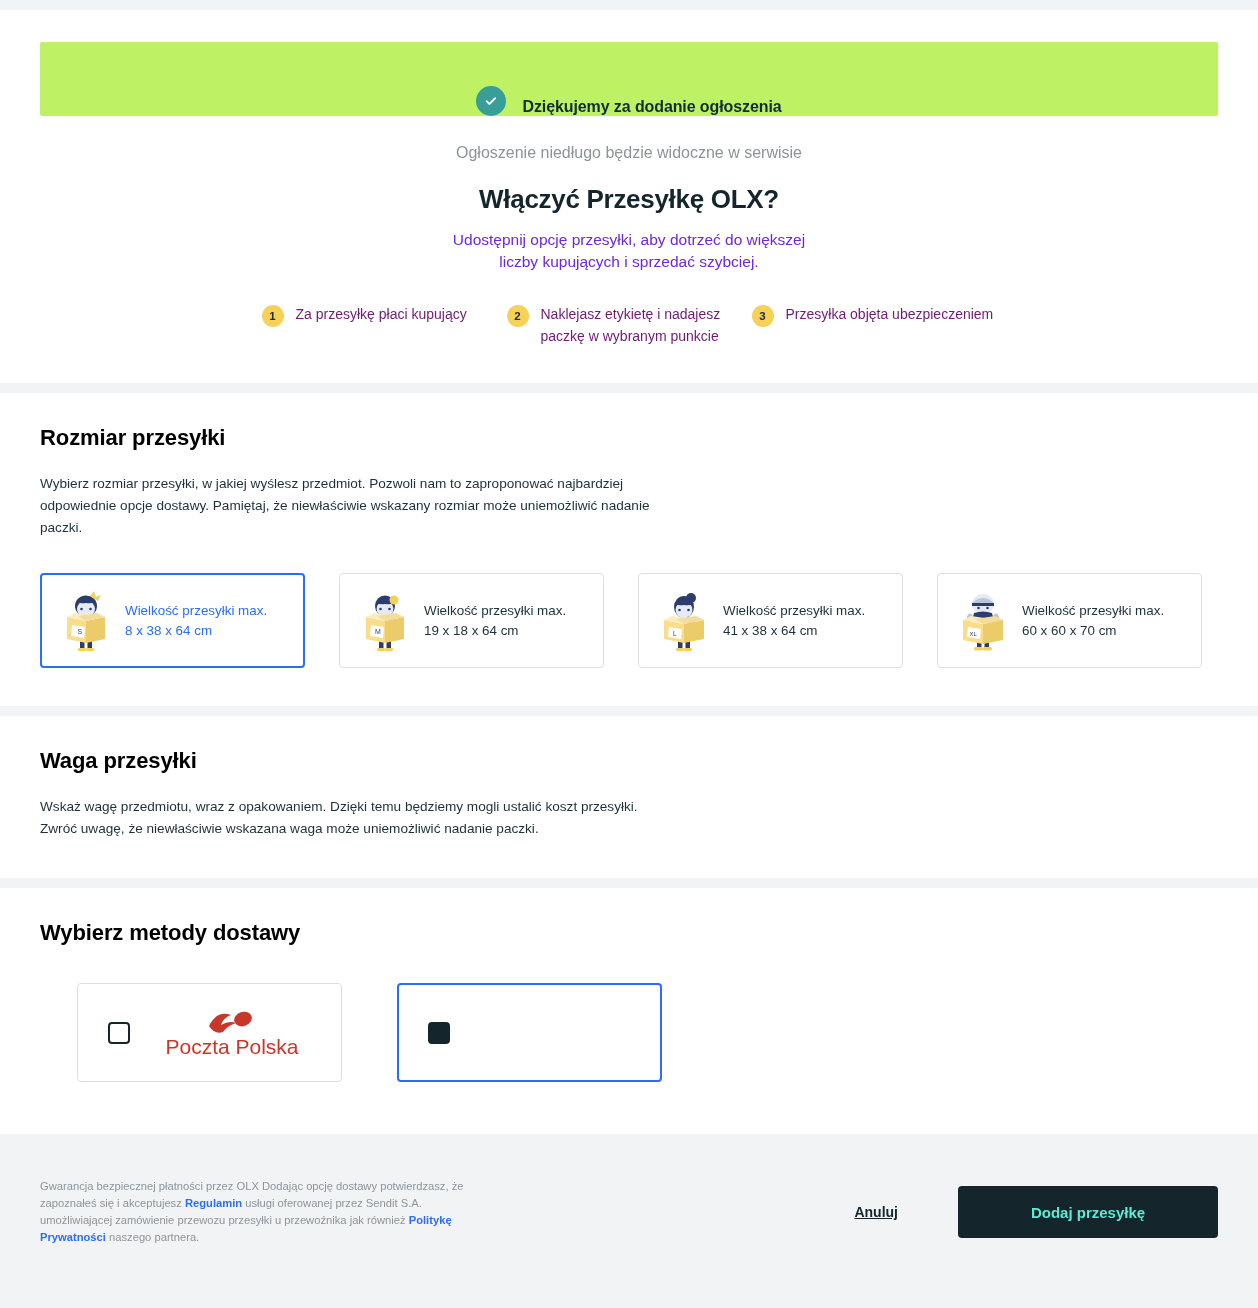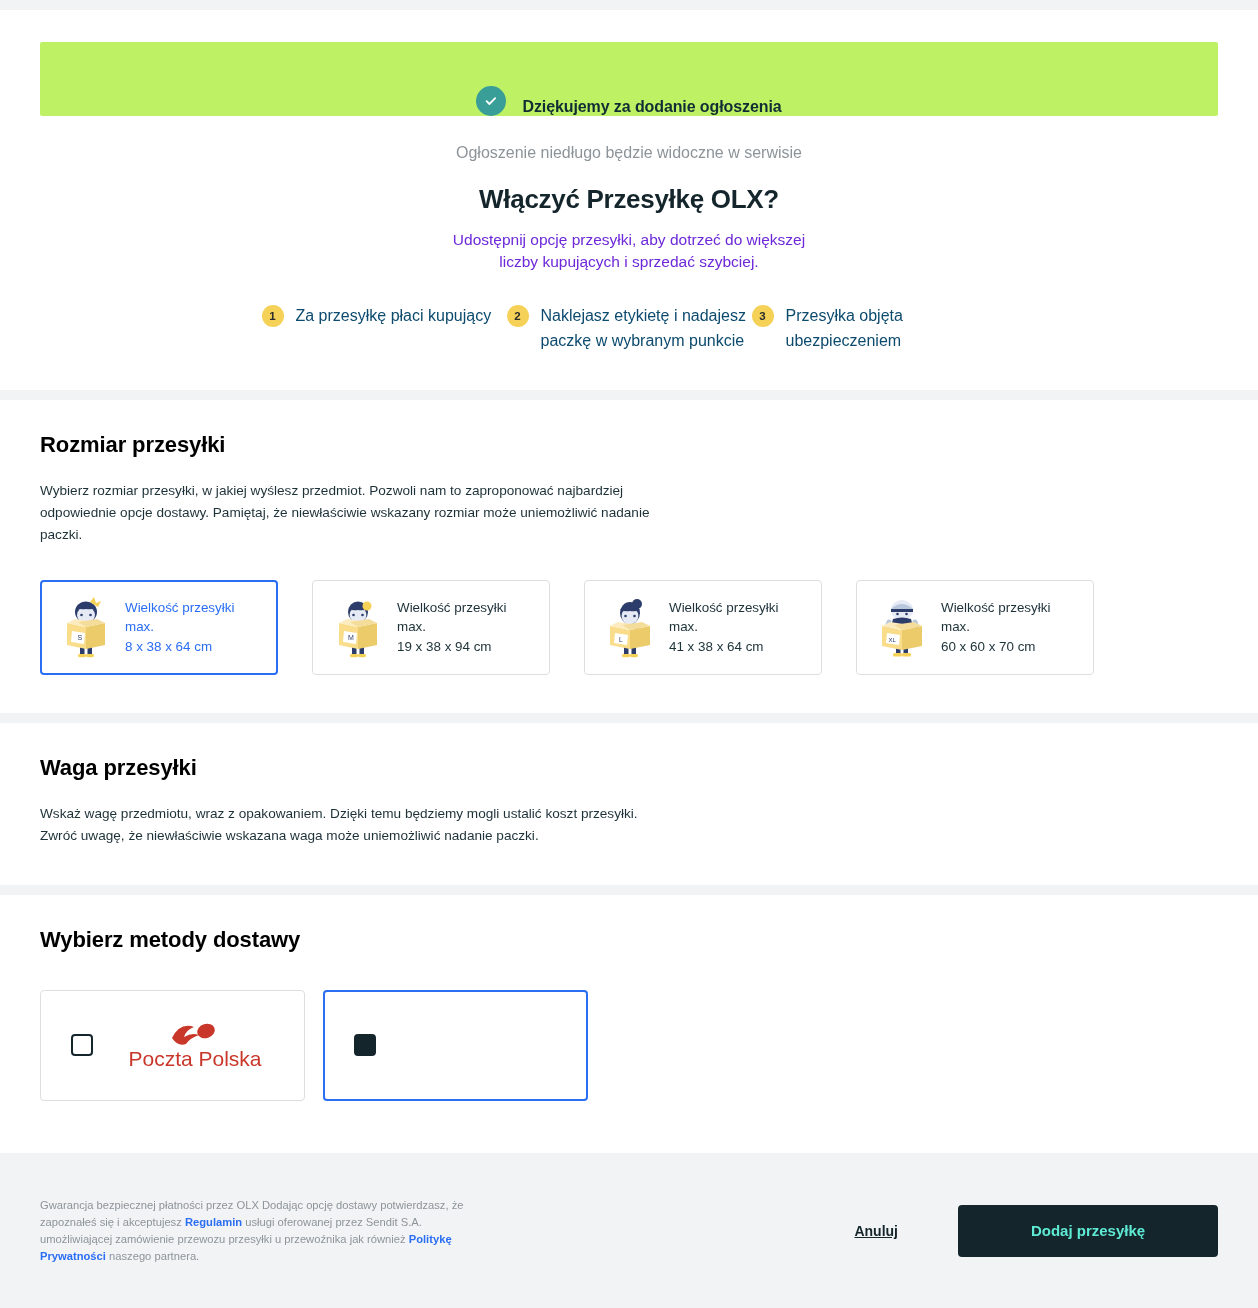--- a/index.html
+++ b/index.html
@@ -87,22 +87,22 @@
     border-radius: 50%;
     background: #f6d157;
     color: #2b2b2b;
     font-size: 11.5px;
     font-weight: bold;
     display: flex; align-items: center; justify-content: center;
     flex: none;
     margin-top: 1px;
   }
   .step-text {
-    font-size: 16px;
-    color: #0c4a6e;
+    font-size: 14px;
+    color: #701a75;
     line-height: 1.55;
   }
 
   
   .section { padding: 32px 40px 38px 40px; }
   .section-title {
     font-size: 22px;
     font-weight: bold;
     color: #000000;
     letter-spacing: -0.1px;
@@ -115,21 +115,21 @@
     max-width: 620px;
   }
 
   
   .size-row {
     display: flex;
     gap: 34px;
     margin-top: 34px;
   }
   .size-card {
-    width: 238px;
+    width: 265px;
     height: 95px;
     border: 1px solid #dcdfe2;
     border-radius: 4px;
     display: flex;
     align-items: center;
     gap: 12px;
     padding: 0 14px 0 18px;
     background: #fff;
     cursor: pointer;
   }
@@ -159,29 +159,30 @@
     cursor: pointer;
     border: none;
     font-family: inherit;
   }
   .weight-pill.active { background: #42d6c8; }
 
   
   .delivery-row { display: flex; gap: 18px; margin-top: 37px; }
   .delivery-card {
     width: 265px;
-    height: 111px;
+    height: 99px;
     border: 1px solid #dcdfe2;
     border-radius: 4px;
     display: flex;
     align-items: center;
     padding: 0 16px;
     gap: 8px;
     background: #fff;
     cursor: pointer;
+    margin-left: 37px;
   }
   .delivery-card.selected {
     border: 2px solid #2a6ef3;
     padding: 0 15px;
   }
   .cbox {
     width: 22px; height: 22px;
     border: 2px solid #14262c;
     border-radius: 4px;
     flex: none;
@@ -334,21 +335,21 @@
             <polygon points="8,27 27,31 27,53 8,49" fill="#f9dd8a"></polygon>
             <polygon points="46,27 27,31 27,53 46,49" fill="#eccb6a"></polygon>
             <polygon points="8,27 16,23 35,26 27,31" fill="#fcecc0"></polygon>
             <polygon points="46,27 38,23 19,26 27,31" fill="#f4dc9b"></polygon>
             <polygon points="13,35 26,37 25,48 12,46" fill="#ffffff"></polygon>
             <text x="17" y="44" font-size="7" font-family="Liberation Sans, sans-serif" fill="#2c3d6b">M</text>
           </svg>
         </span>
         <span class="size-label">
           <span>Wielkość przesyłki max.</span><br>
-          <span>19 x 38 x 94 cm</span>
+          <span>19 x 18 x 64 cm</span>
         </span>
       </div>
 
       <div class="size-card">
         <span class="size-illus">
           <svg viewBox="0 0 54 62" width="54" height="62">
             <circle cx="34" cy="8" r="5" fill="#2c3d6b"></circle>
             <ellipse cx="27" cy="17" rx="10" ry="11" fill="#2c3d6b"></ellipse>
             <ellipse cx="27" cy="20" rx="8.4" ry="8.5" fill="#e6eaf5"></ellipse>
             <path d="M17 14 Q27 5 37 14 Q32 16 27 15 Q22 16 17 14" fill="#2c3d6b"></path>

